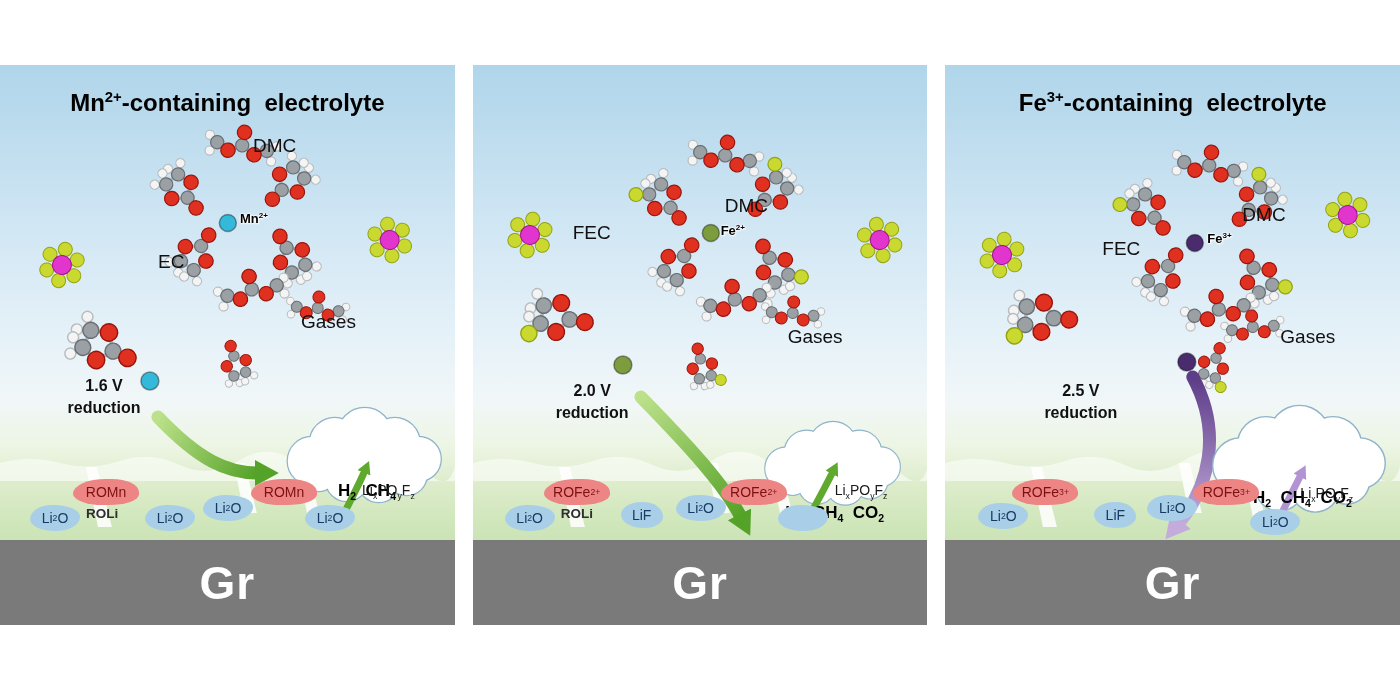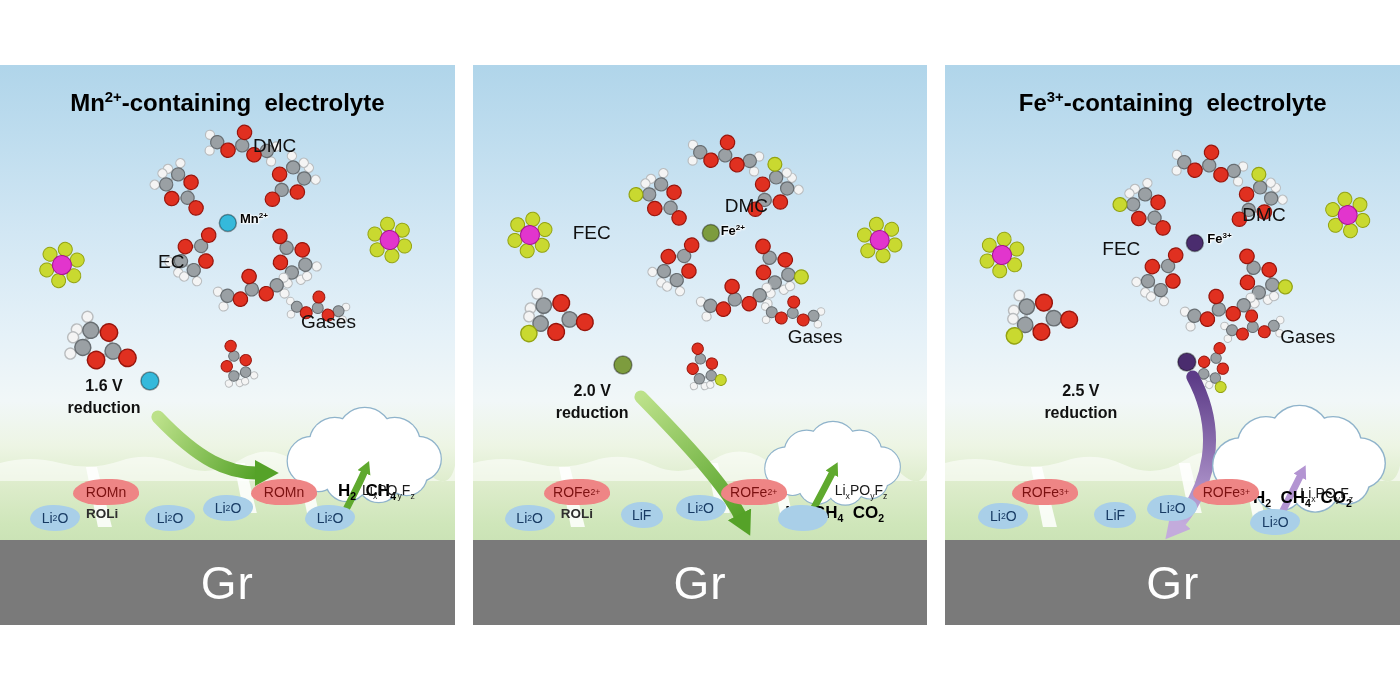--- a/index.html
+++ b/index.html
@@ -23,21 +23,21 @@
   .blob.organic{width:66px;background:var(--c-organic-blob,#ee8585);color:var(--c-organic-text,#7c1111);
     border-radius:55% 45% 50% 50%/62% 55% 45% 48%}
   .blob.li2o{width:50px;background:var(--c-inorganic-blob,#a9cfe8);color:var(--c-inorganic-text,#173a63);
     border-radius:46% 54% 50% 50%/56% 46% 56% 48%}
   .blob.lif{width:42px;background:var(--c-inorganic-blob,#a9cfe8);color:var(--c-inorganic-text,#173a63);
     border-radius:50% 50% 46% 54%/50% 58% 44% 54%}
   .sei-text{position:absolute;font-weight:bold;font-size:13.5px;color:#2e2e2e;z-index:4}
   .salt-label{position:absolute;font-weight:normal;font-size:14px;color:#1a1a1a;z-index:4}
   .substrate{position:absolute;left:0;right:0;bottom:0;height:85px;background:var(--c-substrate,#7a7a7a);
     display:flex;align-items:center;justify-content:center;z-index:5}
-  .substrate span{font-size:46px;font-weight:normal;color:var(--c-substrate-text,#ffffff);letter-spacing:1px}
+  .substrate span{font-size:46px;font-weight:bold;color:var(--c-substrate-text,#ffffff);letter-spacing:1px}
   .ion{stroke:rgba(0,0,0,.38);stroke-width:1.5}
   .arrow-big{fill:none;stroke-width:13;stroke-linecap:round}
   .arrow-small{fill:none;stroke-width:7;stroke-linecap:round}
   .cloud-stroke{fill:#ffffff;stroke:var(--c-cloud-outline,#8fb3cb);stroke-width:2.5}
   .cloud-fill{fill:#ffffff;stroke:none}
   sup,sub{font-size:.62em}
 </style>
 </head>
 <body>
 

